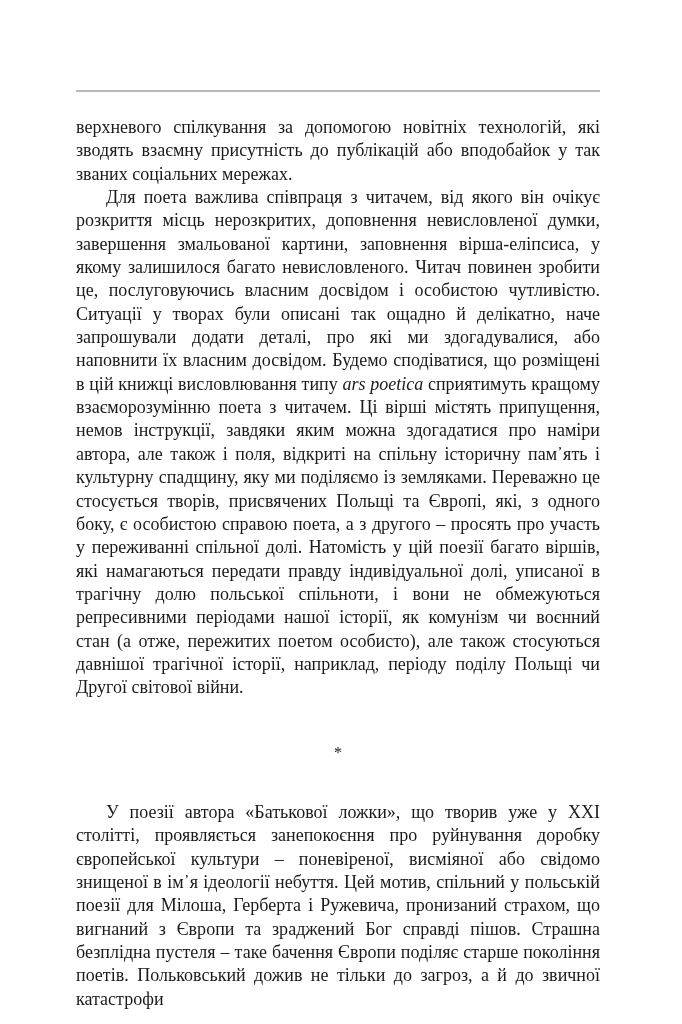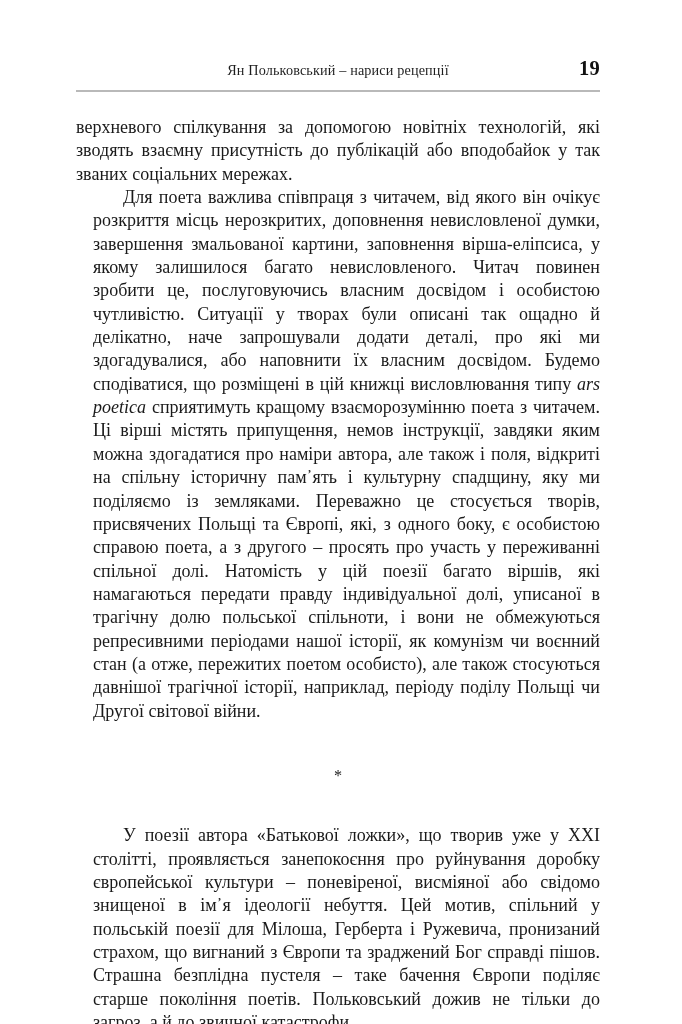--- a/index.html
+++ b/index.html
@@ -73,21 +73,20 @@
     font-size: 18px;
     line-height: 23.35px;
     text-align: justify;
     text-justify: inter-word;
     hyphens: manual;
     color: #1a1a1a;
     letter-spacing: 0.01px;
   }
   p.para.indent {
     text-indent: 30px;
-    margin-left: 17px;
   }
 
   em.latin {
     font-style: italic;
   }
 
   
   .separator {
     margin: 0;
     text-align: center;
@@ -96,24 +95,20 @@
     color: #1a1a1a;
     padding-top: 42px;
     padding-bottom: 36px;
   }
 </style>
 </head>
 <body>
 
 <div class="page">
 
-  <div class="running-head">
-    <div class="running-head-title">Ян Польковський – нариси рецепції</div>
-    <div class="running-head-folio">19</div>
-  </div>
 
   <div class="head-rule"></div>
 
   <div class="body-text">
 
     <p class="para">верхневого спілкування за допомогою новітніх технологій, які зводять взаємну присутність до публікацій або вподобайок у так званих соціальних мережах.</p>
 
     <p class="para indent"><span>Для поета важлива співпраця з читачем, від якого він очікує розкриття місць нерозкритих, доповнення невисловленої думки, завершення змальованої картини, заповнення вірша-еліпсиса, у якому залишилося багато невисловленого. Читач повинен зробити це, послуговуючись власним досвідом і особистою чутливістю. Ситуації у творах були описані так ощадно й делікатно, наче запрошували додати деталі, про які ми здогадувалися, або наповнити їх власним досвідом. Будемо сподіватися, що розміщені в цій книжці висловлювання типу </span><em class="latin">ars poetica</em><span> сприятимуть кращому взаєморозумінню поета з читачем. Ці вірші містять припущення, немов інструкції, завдяки яким можна здогадатися про наміри автора, але також і поля, відкриті на спільну історичну пам᾿ять і культурну спадщину, яку ми поділяємо із земляками. Переважно це стосується творів, присвячених Польщі та Європі, які, з одного боку, є особистою справою поета, а з другого – просять про участь у переживанні спільної долі. Натомість у цій поезії багато віршів, які намагаються передати правду індивідуальної долі, уписаної в трагічну долю польської спільноти, і вони не обмежуються репресивними періодами нашої історії, як комунізм чи воєнний стан (а отже, пережитих поетом особисто), але також стосуються давнішої трагічної історії, наприклад, періоду поділу Польщі чи Другої світової війни.</span></p>
 
     <p class="separator">*</p>

